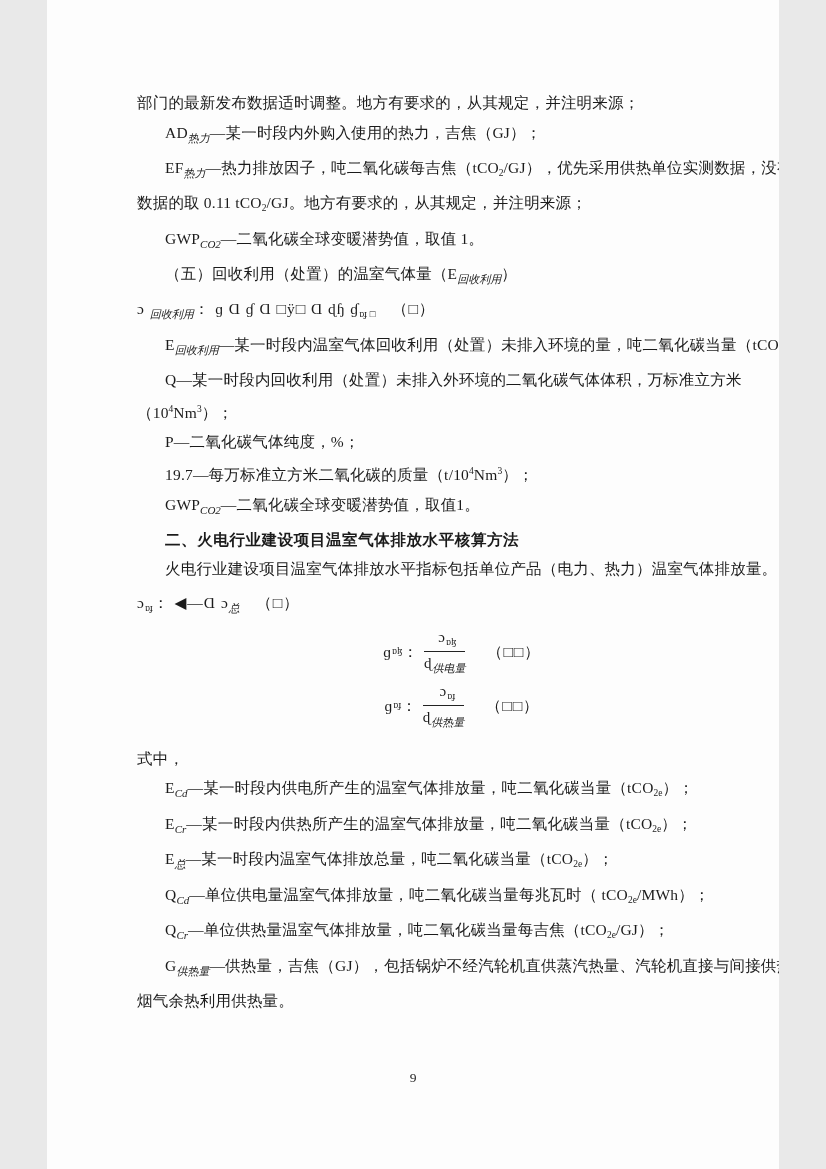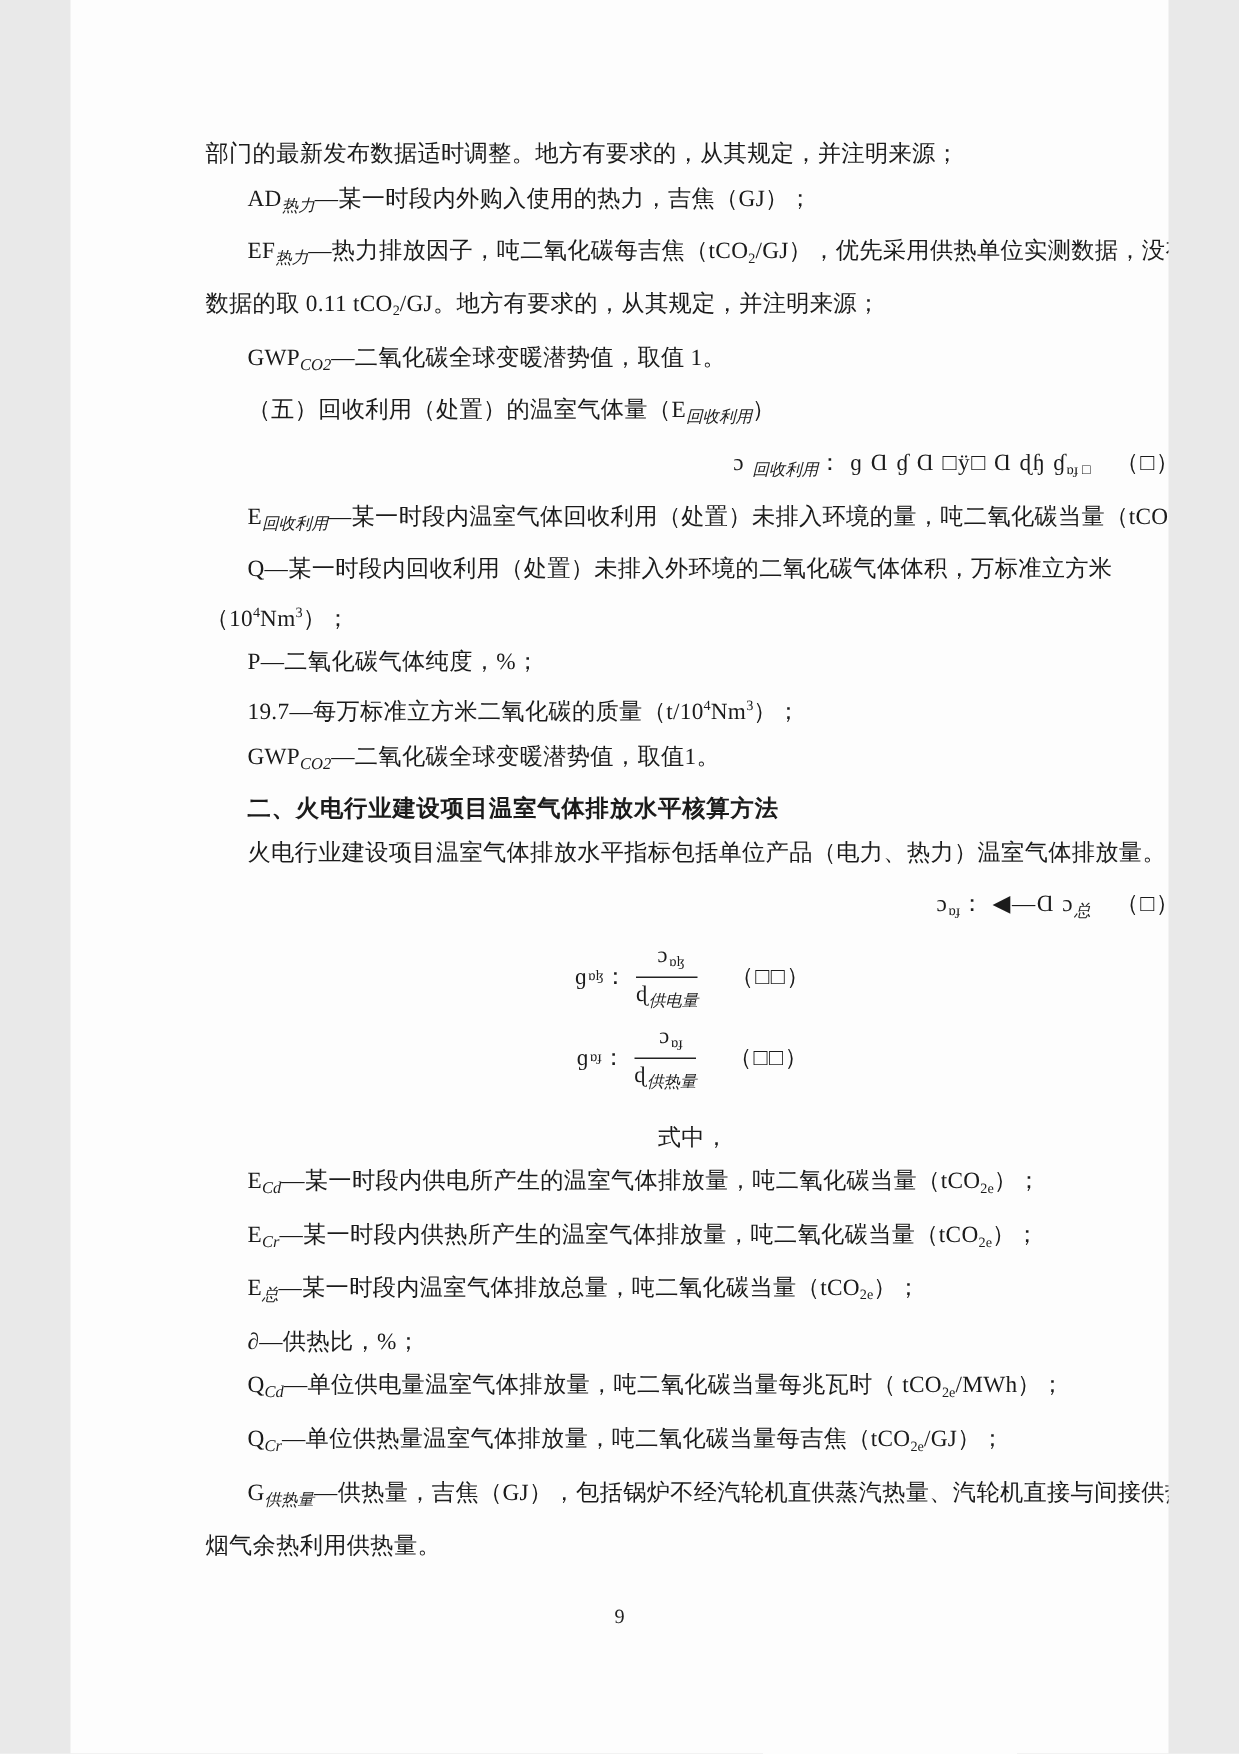--- a/index.html
+++ b/index.html
@@ -23,21 +23,21 @@
     line-height:29.6px;
     white-space:nowrap;
     letter-spacing:0.2px;
   }
   .line.indent { padding-left:28px; }
   .line.heading {
     font-family:"Liberation Sans","DejaVu Sans",sans-serif;
     font-weight:bold;
     letter-spacing:0.6px;
   }
-  .line.formula { text-align:right; letter-spacing:1px; }
+  .line.formula { text-align:left; letter-spacing:1px; }
   .line.frac-line {
     display:flex; align-items:center; justify-content:center;
     height:52px; letter-spacing:1px;
   }
   .it  { }
   .bold{ font-weight:bold; }
   .sub { font-size:9.5px; vertical-align:-3px; letter-spacing:0; }
   .sup { font-size:9.5px; vertical-align:6px; letter-spacing:0; }
   .isub{ font-size:11px; font-style:italic; vertical-align:-3.5px; letter-spacing:0; }
   .frac {
@@ -86,24 +86,23 @@
       <div class="line frac-line" style="margin-top: 2px;">
         <span>ɡ</span>
         <span class="sub">ɒɟ</span>
         <span>：</span>
         <span class="frac">
           <span class="num"><span>ɔ</span><span class="sub">ɒɟ</span></span>
           <span class="den"><span>ɖ</span><span class="isub">供热量</span></span>
         </span>
         <span>　（□□）</span>
       </div>
-      <div class="line" style="margin-top: 12px; text-align: center;"><span>式中，</span></div>
+      <div class="line" style="margin-top: 12px;"><span>式中，</span></div>
       <div class="line indent"><span class="it">E</span><span class="isub">Cd</span><span>—某一时段内供电所产生的温室气体排放量，吨二氧化碳当量（tCO</span><span class="sub">2e</span><span>）；</span></div>
       <div class="line indent"><span class="it">E</span><span class="isub">Cr</span><span>—某一时段内供热所产生的温室气体排放量，吨二氧化碳当量（tCO</span><span class="sub">2e</span><span>）；</span></div>
       <div class="line indent"><span class="it">E</span><span class="isub">总</span><span>—某一时段内温室气体排放总量，吨二氧化碳当量（tCO</span><span class="sub">2e</span><span>）；</span></div>
-      <div class="line indent"><span>∂—供热比，%；</span></div>
       <div class="line indent"><span class="it">Q</span><span class="isub">Cd</span><span>—单位供电量温室气体排放量，吨二氧化碳当量每兆瓦时（ tCO</span><span class="sub">2e</span><span>/MWh）；</span></div>
       <div class="line indent"><span class="it">Q</span><span class="isub">Cr</span><span>—单位供热量温室气体排放量，吨二氧化碳当量每吉焦（tCO</span><span class="sub">2e</span><span>/GJ）；</span></div>
       <div class="line indent"><span class="it">G</span><span class="isub">供热量</span><span>—供热量，吉焦（GJ），包括锅炉不经汽轮机直供蒸汽热量、汽轮机直接与间接供热量和</span></div>
       <div class="line"><span>烟气余热利用供热量。</span></div>
     </div>
   <div class="pageno">9</div>
 </div>
 
 </body></html>

